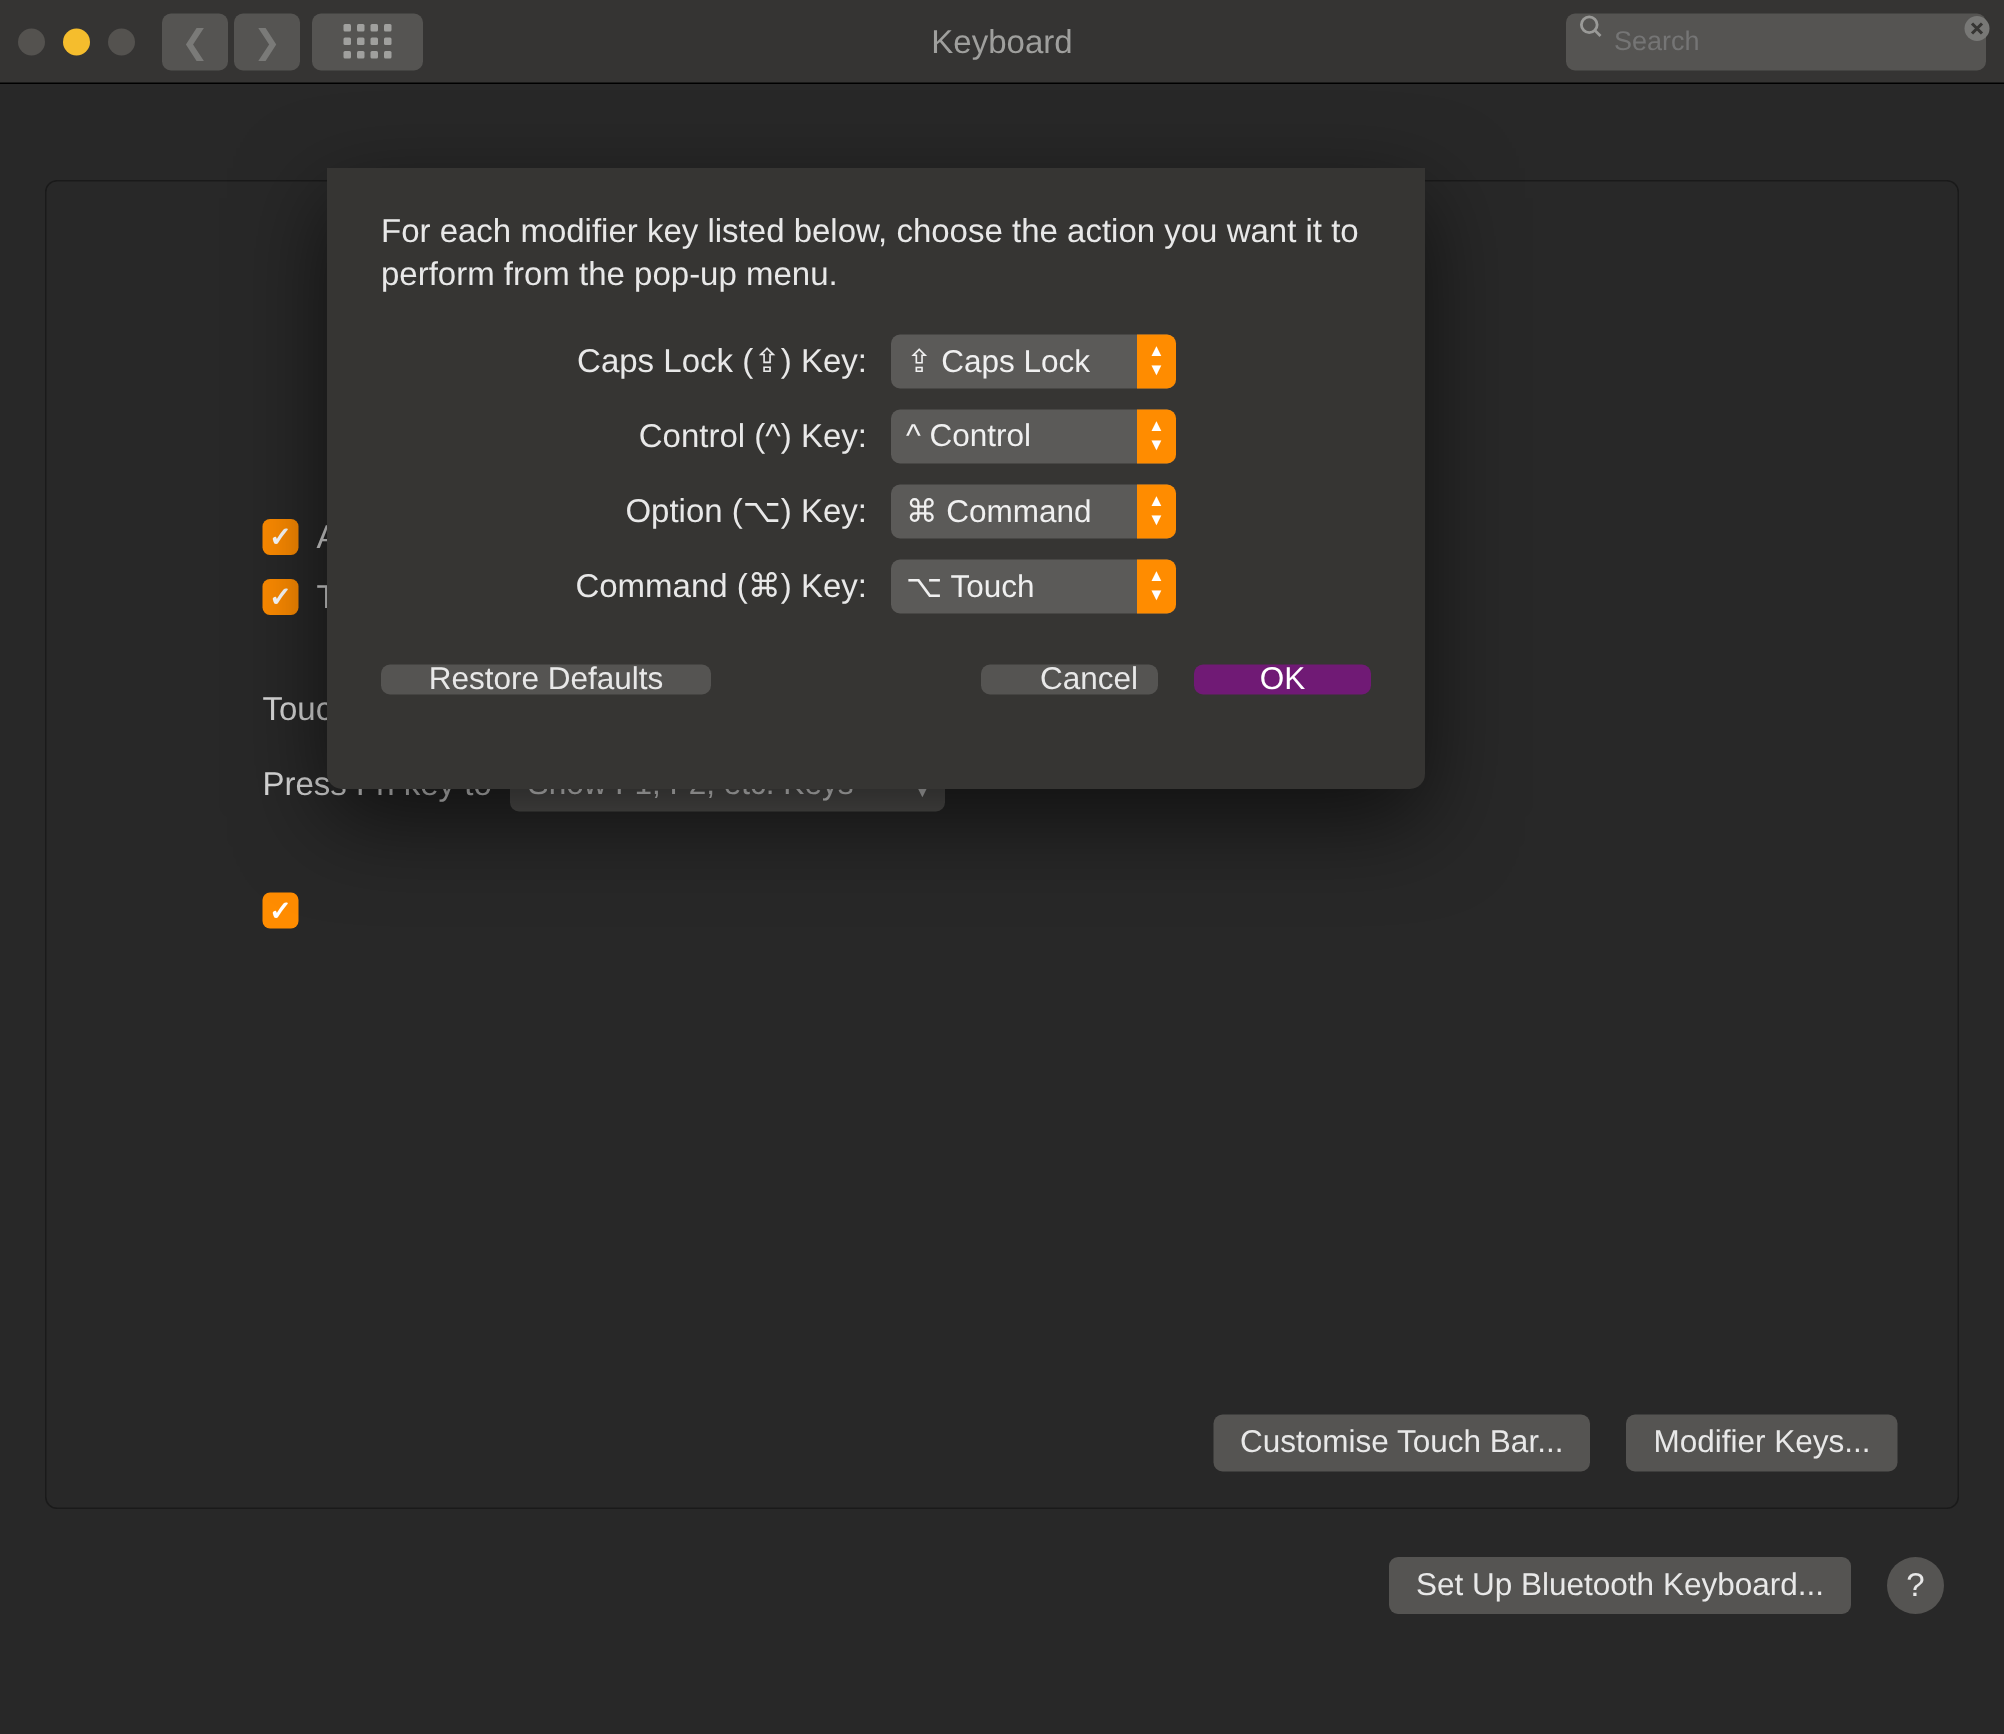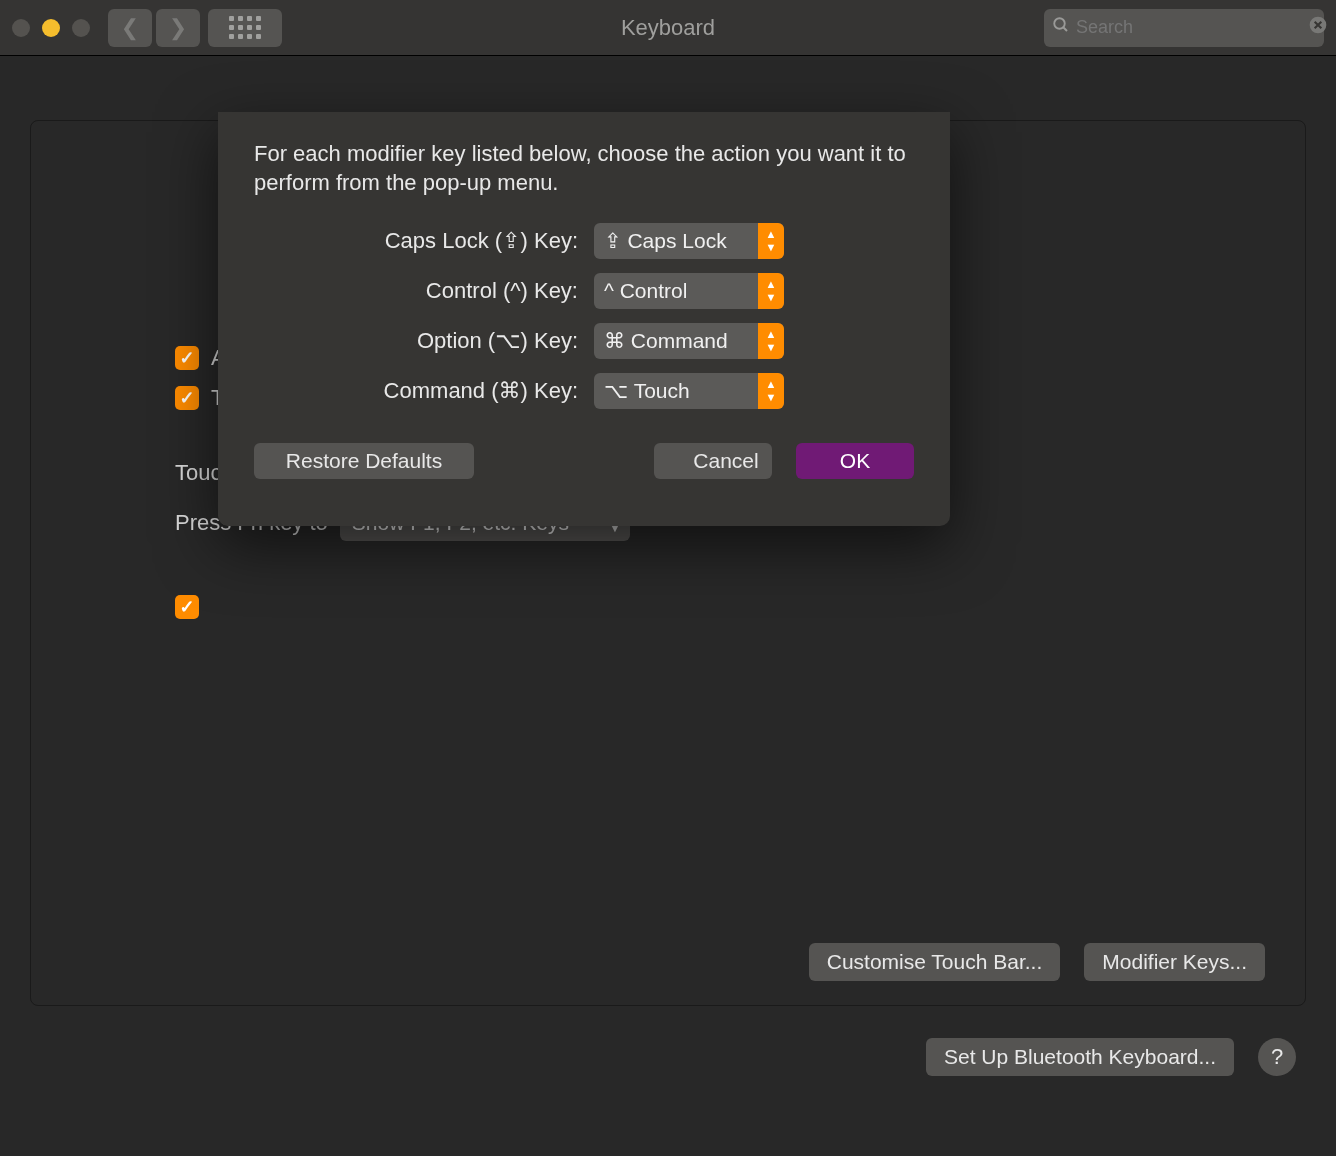--- a/index.html
+++ b/index.html
@@ -51,21 +51,21 @@
   .grid-dots span { width: 5px; height: 5px; background: #a0a09e; border-radius: 1px; }
   .window-title {
     position: absolute; left: 0; right: 0;
     text-align: center; color: #9f9f9d; font-size: 22px;
     pointer-events: none;
   }
   .search-box {
     margin-left: auto;
     width: 280px; height: 38px;
     background: #555452; border-radius: 6px;
-    display: flex; align-items: center; padding: 0 8px;
+    display: flex; padding: 0 8px;
     position: relative;
   }
   .search-box .mag { color: #9a9a98; font-size: 20px; margin-right: 6px; }
   .search-box input {
     background: transparent; border: none; outline: none;
     color: #d8d8d8; font-size: 18px; flex: 1;
   }
   .search-box .clear { color: #787876; font-size: 22px; }
 
   
@@ -167,21 +167,21 @@
     position: absolute; right: 0; top: 0; bottom: 0;
     width: 26px; background: #ff8c00;
     border-radius: 0 6px 6px 0;
     display: flex; flex-direction: column; align-items: center; justify-content: center;
     color: #fff; font-size: 11px; line-height: 1.2;
   }
   .sheet-buttons {
     display: flex; gap: 24px; align-items: center;
   }
   .sheet-buttons .spacer { flex: 1; }
-  .sheet .btn { height: 36px; font-size: 21px; }
+  .sheet .btn { height: 20px; font-size: 21px; }
   .sheet .btn.restore { width: 220px; }
   .sheet .btn.cancel { width: 118px; padding-left: 44px; }
   .sheet .btn.ok { width: 118px; }
 </style>
 </head>
 <body>
 
 <div class="titlebar">
   <div class="traffic-lights">
     <div class="traffic close"></div>

